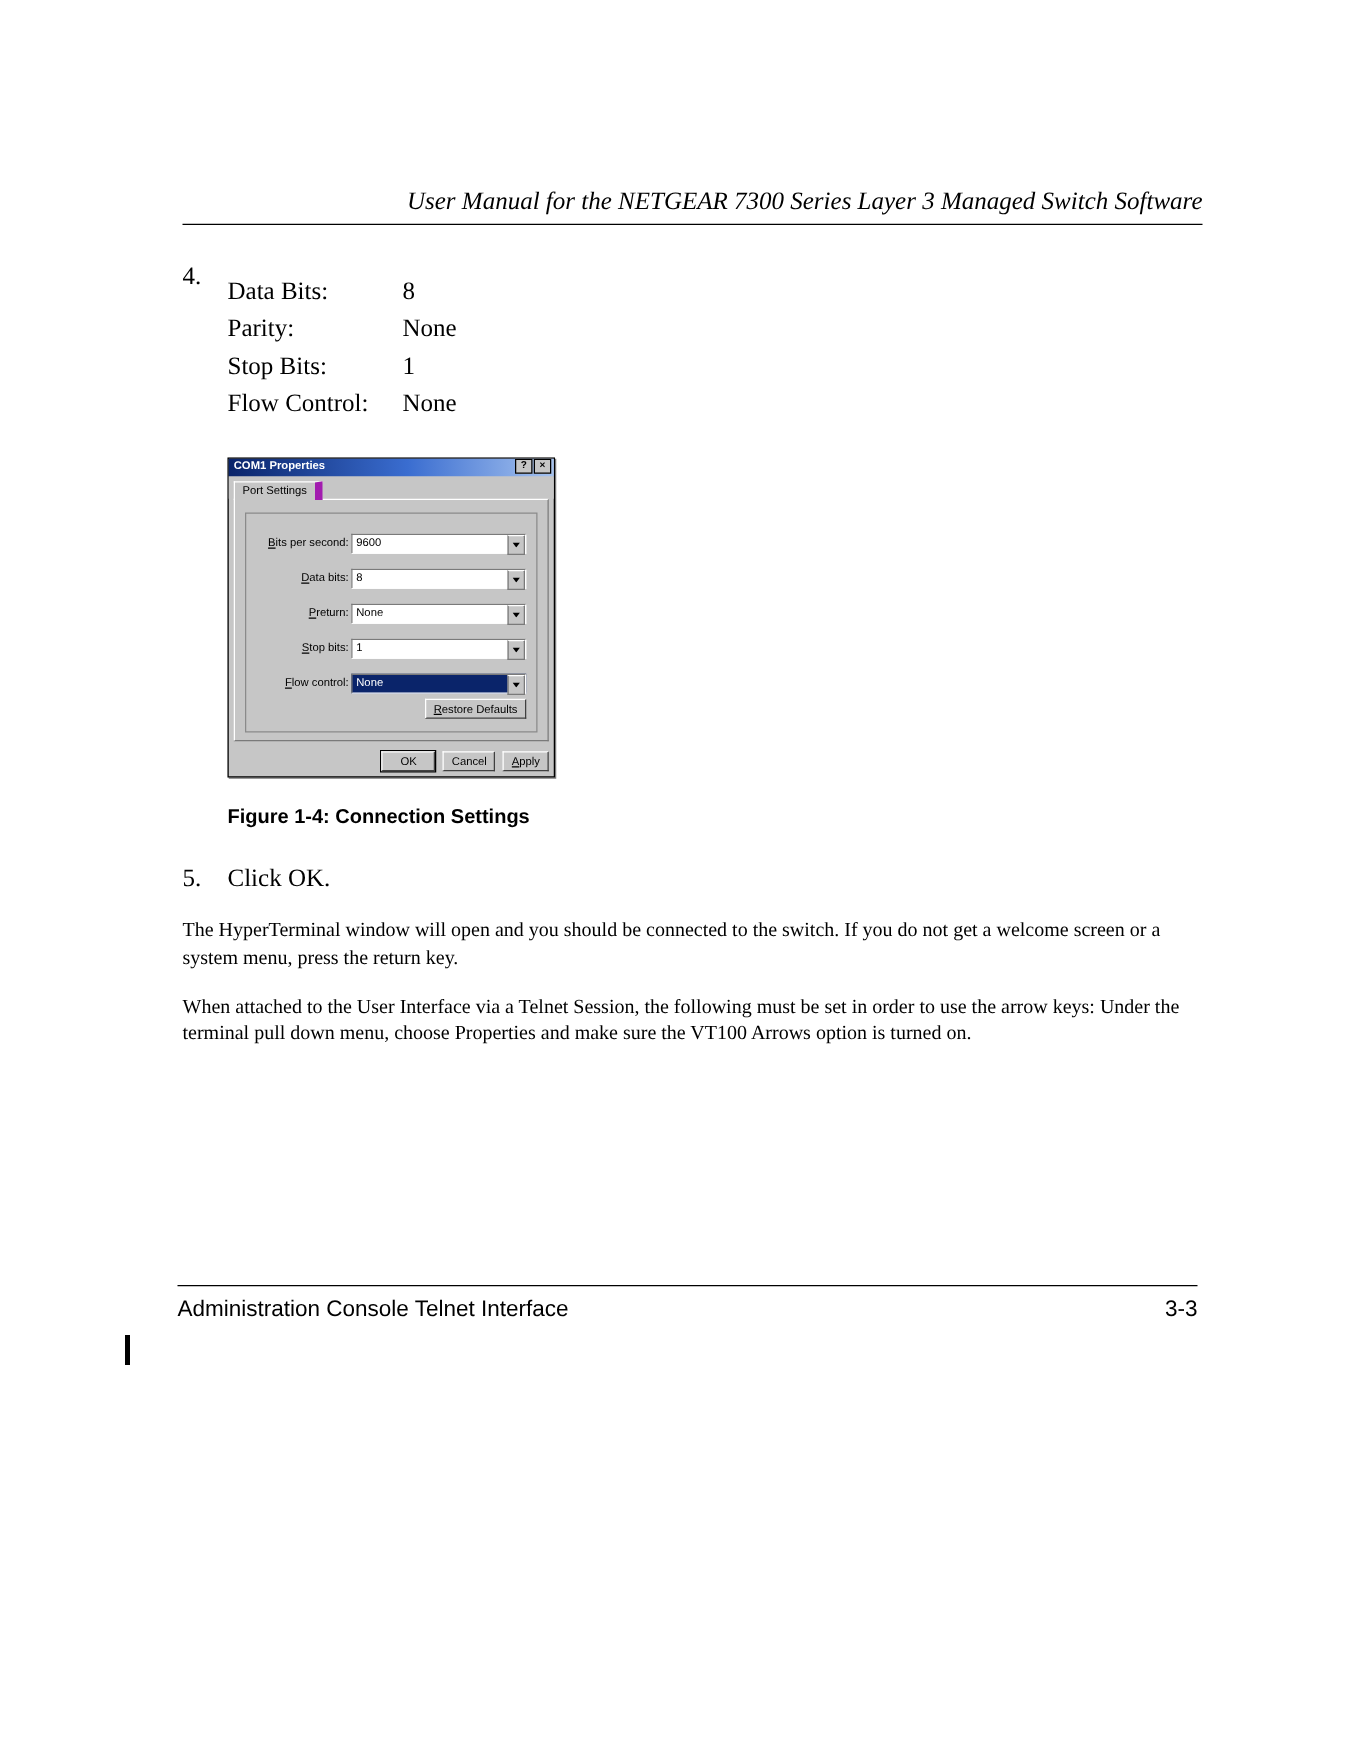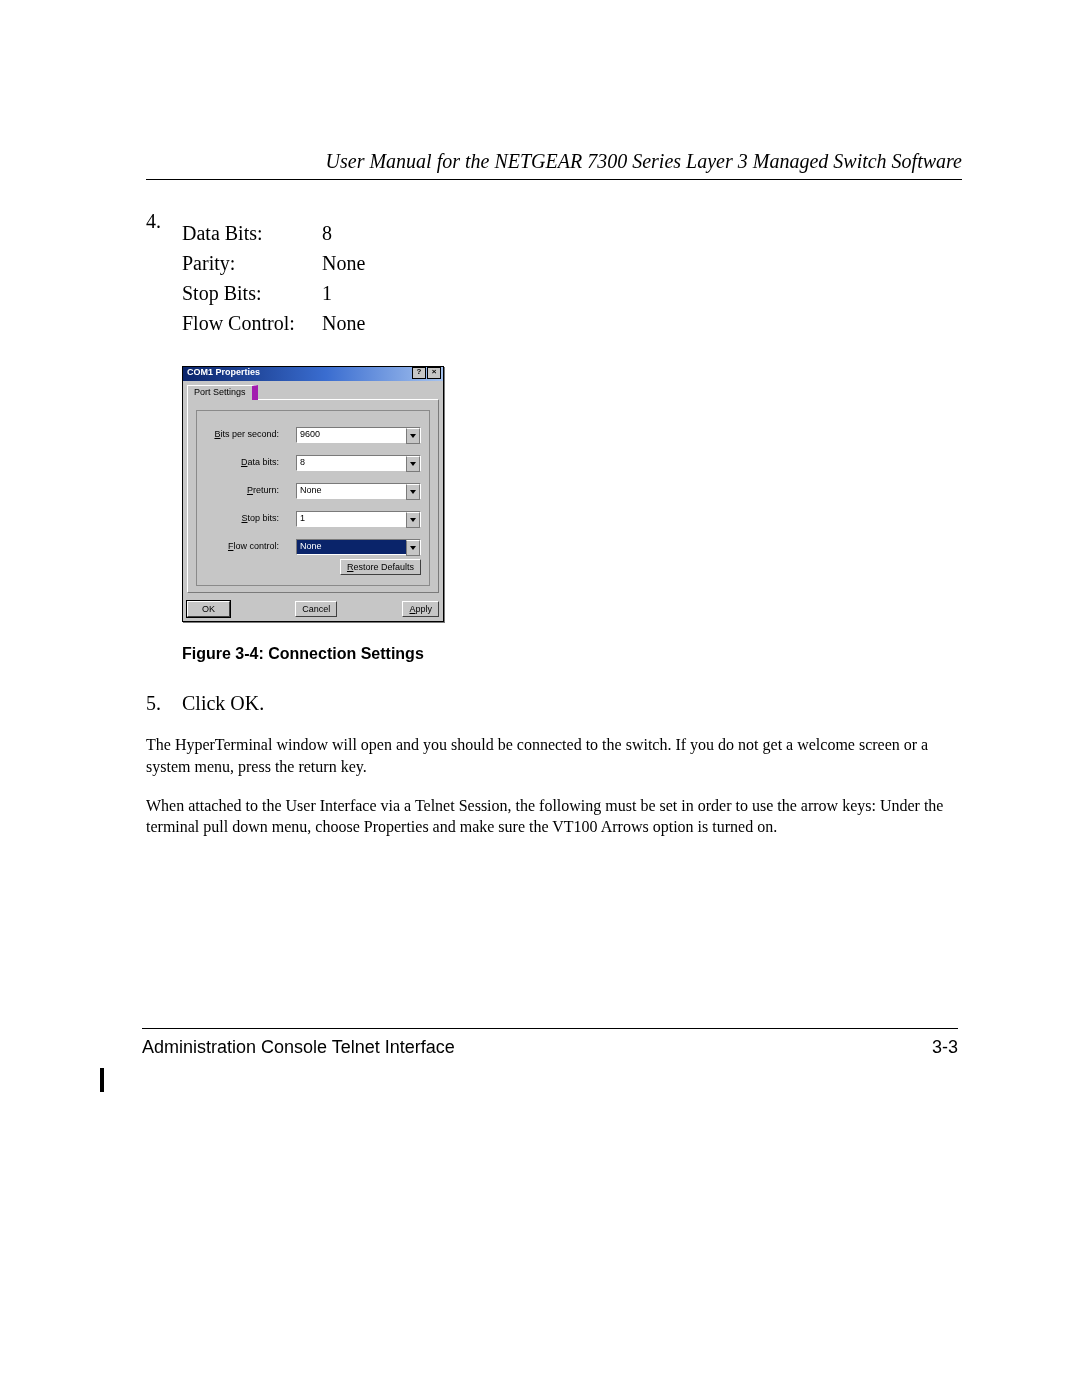--- a/index.html
+++ b/index.html
@@ -121,21 +121,21 @@
     padding: 16px 8px 10px 8px;
   }
   .field-row {
     display:flex;
     align-items:center;
     margin-bottom: 12px;
   }
   .field-label {
     width: 74px;
     text-align: right;
-    padding-right: 17px;
+    padding-right: 2px;
     font-size:9px;
   }
   .field-label .ul { text-decoration: underline; }
   .combo {
     flex:1;
     height: 14px;
     background:#fff;
     border-top:1px solid #7a7a7a;
     border-left:1px solid #7a7a7a;
     border-right:1px solid #fff;
@@ -168,21 +168,21 @@
     background:#c6c6c6;
     border-top:1px solid #fff;
     border-left:1px solid #fff;
     border-right:1px solid #404040;
     border-bottom:1px solid #404040;
     font-size:9px;
     padding: 2px 6px;
   }
   .btnrow {
     display:flex;
-    justify-content:space-between;
+    justify-content:flex-end;
     gap:6px;
     padding: 4px;
   }
   .winbtn.default {
     box-shadow: 0 0 0 1px #000;
   }
   .winbtn .ul { text-decoration: underline; }
 
   .figcap {
     font-family: Arial, Helvetica, sans-serif;
@@ -332,21 +332,21 @@
                 </div>
               </div>
             </div>
             <div class="btnrow">
               <button class="winbtn default" style="padding-left:14px;padding-right:14px">OK</button>
               <button class="winbtn">Cancel</button>
               <button class="winbtn"><span class="ul">A</span><span>pply</span></button>
             </div>
           </div>
 
-          <div class="figcap">Figure 3-4:  Connection Settings</div>
+          <div class="figcap">Figure 1-4:  Connection Settings</div>
         </div>
       </li>
     </ol>
 
     <ol class="main-list" style="margin-top:26px">
       <li>
         <span class="li-num">5.</span>
         <div class="li-body"><span>Click OK.</span></div>
       </li>
     </ol>

